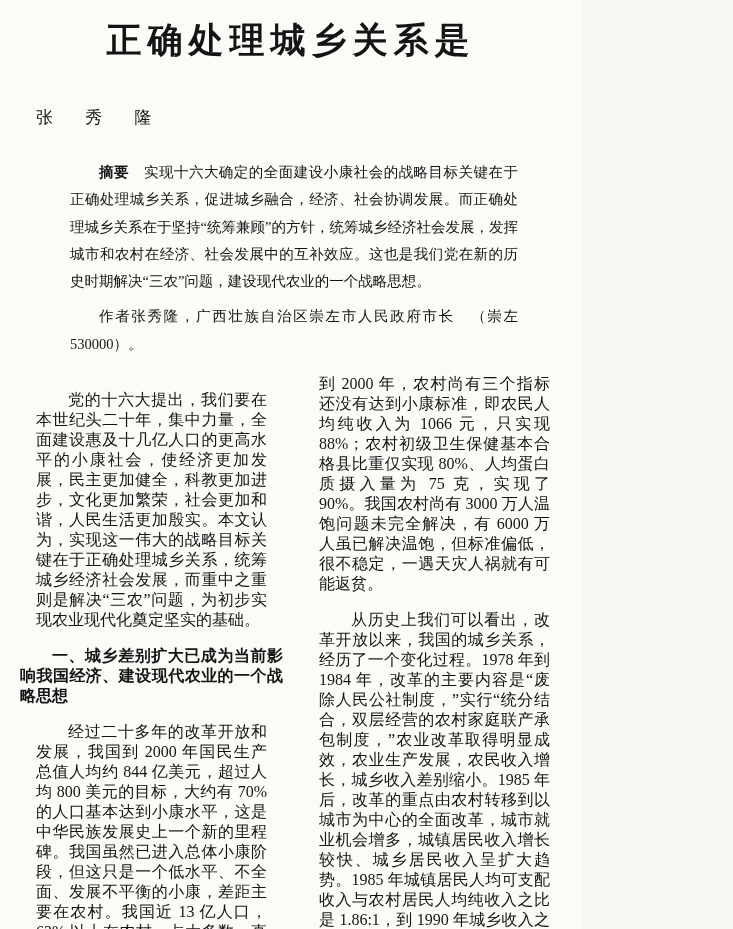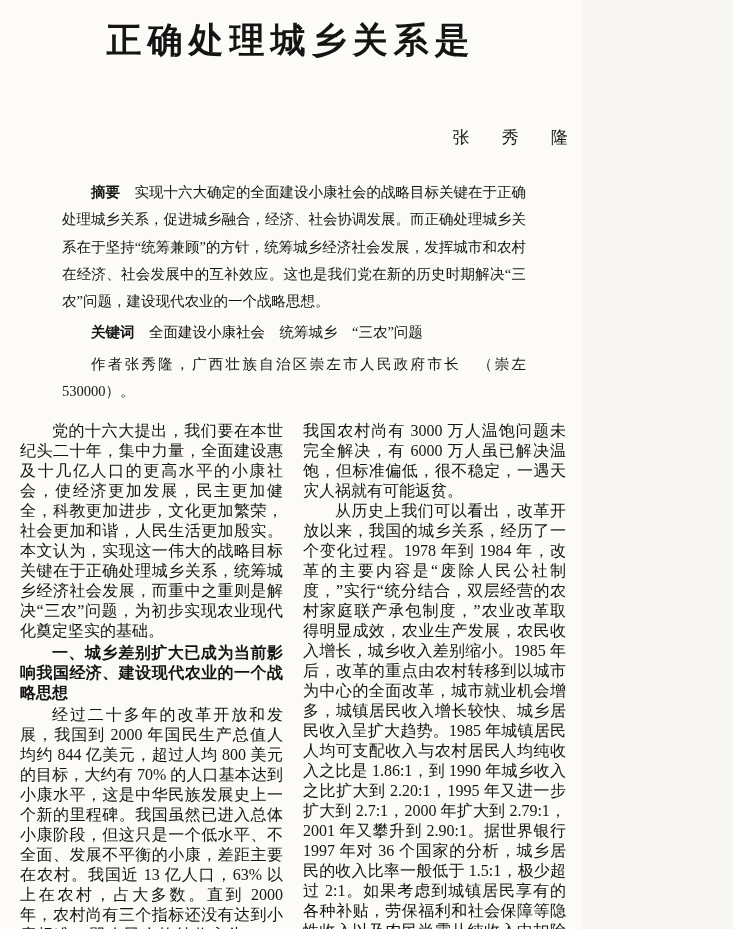--- a/index.html
+++ b/index.html
@@ -19,69 +19,69 @@
   }
   .title {
     text-align: center;
     font-size: 35px;
     font-weight: 700;
     line-height: 1.32;
     letter-spacing: 6px;
     margin: 0 20px;
   }
   .author {
-    text-align: right;
+    text-align: left;
     font-size: 17px;
     letter-spacing: 14px;
-    margin-top: 62px;
+    margin-top: 42px;
+    padding-left: 36px;
   }
   .frontmatter {
     margin: 30px 56px 0 62px;
     font-size: 14.5px;
     line-height: 1.88;
     text-align: justify;
   }
-  .frontmatter p { margin: 0; text-indent: 2em; }
+  .frontmatter p { margin: 8px; text-indent: 2em; }
   .frontmatter .kw { margin-top: 4px; }
   .frontmatter .affil { margin-top: 4px; }
   .label { font-weight: 700; }
   .label::after { content: "\2002\2002"; }
   .columns {
     height: 586px;
     margin: 16px 16px 0 20px;
     column-count: 2;
     column-gap: 20px;
     column-fill: auto;
     font-size: 16px;
     line-height: 20px;
     text-align: justify;
     overflow: hidden;
   }
-  .columns p { margin: 0; text-indent: 2em; }
+  .columns p { margin: 16px; text-indent: 2em; }
   .section-heading {
     font-family: "Liberation Sans", "DejaVu Sans", sans-serif;
     font-weight: 700;
     text-indent: 2em;
     margin: 2px 0 2px 0 !important;
   }
 </style>
 </head>
 <body>
 
 <div class="page">
 
   <h1 class="title">
     <span>正确处理城乡关系是</span><br>
   </h1>
 
   <div class="author">张 秀 隆</div>
 
   <div class="frontmatter">
     <p><span class="label">摘要</span><span>实现十六大确定的全面建设小康社会的战略目标关键在于正确处理城乡关系，促进城乡融合，经济、社会协调发展。而正确处理城乡关系在于坚持“统筹兼顾”的方针，统筹城乡经济社会发展，发挥城市和农村在经济、社会发展中的互补效应。这也是我们党在新的历史时期解决“三农”问题，建设现代农业的一个战略思想。</span></p>
-    <p class="kw"><span class="label">关键词</span><span>全面建设小康社会　统筹城乡　“三农”问题</span></p>
     <p class="affil">作者张秀隆，广西壮族自治区崇左市人民政府市长　（崇左　530000）。</p>
   </div>
 
   <div class="columns">
     <p>党的十六大提出，我们要在本世纪头二十年，集中力量，全面建设惠及十几亿人口的更高水平的小康社会，使经济更加发展，民主更加健全，科教更加进步，文化更加繁荣，社会更加和谐，人民生活更加殷实。本文认为，实现这一伟大的战略目标关键在于正确处理城乡关系，统筹城乡经济社会发展，而重中之重则是解决“三农”问题，为初步实现农业现代化奠定坚实的基础。</p>
     <p class="section-heading">一、城乡差别扩大已成为当前影响我国经济、建设现代农业的一个战略思想</p>
     <p>经过二十多年的改革开放和发展，我国到 2000 年国民生产总值人均约 844 亿美元，超过人均 800 美元的目标，大约有 70% 的人口基本达到小康水平，这是中华民族发展史上一个新的里程碑。我国虽然已进入总体小康阶段，但这只是一个低水平、不全面、发展不平衡的小康，差距主要在农村。我国近 13 亿人口，63% 以上在农村，占大多数。直到 2000 年，农村尚有三个指标还没有达到小康标准，即农民人均纯收入为 1066 元，只实现 88%；农村初级卫生保健基本合格县比重仅实现 80%、人均蛋白质摄入量为 75 克，实现了 90%。我国农村尚有 3000 万人温饱问题未完全解决，有 6000 万人虽已解决温饱，但标准偏低，很不稳定，一遇天灾人祸就有可能返贫。</p>
     <p>从历史上我们可以看出，改革开放以来，我国的城乡关系，经历了一个变化过程。1978 年到 1984 年，改革的主要内容是“废除人民公社制度，”实行“统分结合，双层经营的农村家庭联产承包制度，”农业改革取得明显成效，农业生产发展，农民收入增长，城乡收入差别缩小。1985 年后，改革的重点由农村转移到以城市为中心的全面改革，城市就业机会增多，城镇居民收入增长较快、城乡居民收入呈扩大趋势。1985 年城镇居民人均可支配收入与农村居民人均纯收入之比是 1.86:1，到 1990 年城乡收入之比扩大到 2.20:1，1995 年又进一步扩大到 2.7:1，2000 年扩大到 2.79:1，2001 年又攀升到 2.90:1。据世界银行 1997 年对 36 个国家的分析，城乡居民的收入比率一般低于 1.5:1，极少超过 2:1。如果考虑到城镇居民享有的各种补贴，劳保福利和社会保障等隐性收入以及农民尚需从纯收入中扣除柴草等不可能成为消费基金，“三提五统”和用于再生产的部分，据有关专家估计，目前我国的城乡居民收入差别大约为 4:1。即使在一些收入分配高度不平等的发展中国家，城乡居民的收入差别也不像我国这样大。从人均生活消费支出上看，城乡居民人均生活消费支出的比例 1985 年为 2.12:1，到 1990 年扩大到 2:19:1，1995 年扩大到 2:70:1，2000 年又扩大到 2.99:1，2001 年又进一步扩大到 3:05:1。另外，城乡差别又是导致国民收入差别的重要因素，据有关专家按基尼系数分步分解法测算的城乡收入差别对全国居民收入差别的影响研究表明，城乡收入差别变动对全国居民收入差别变动影响的贡献率为 15%—246% 之间。农村居民和城镇居民内部收入差别的贡献率分别在 -148%—2% 之间和 -1%—32%</p>
   </div>
 

